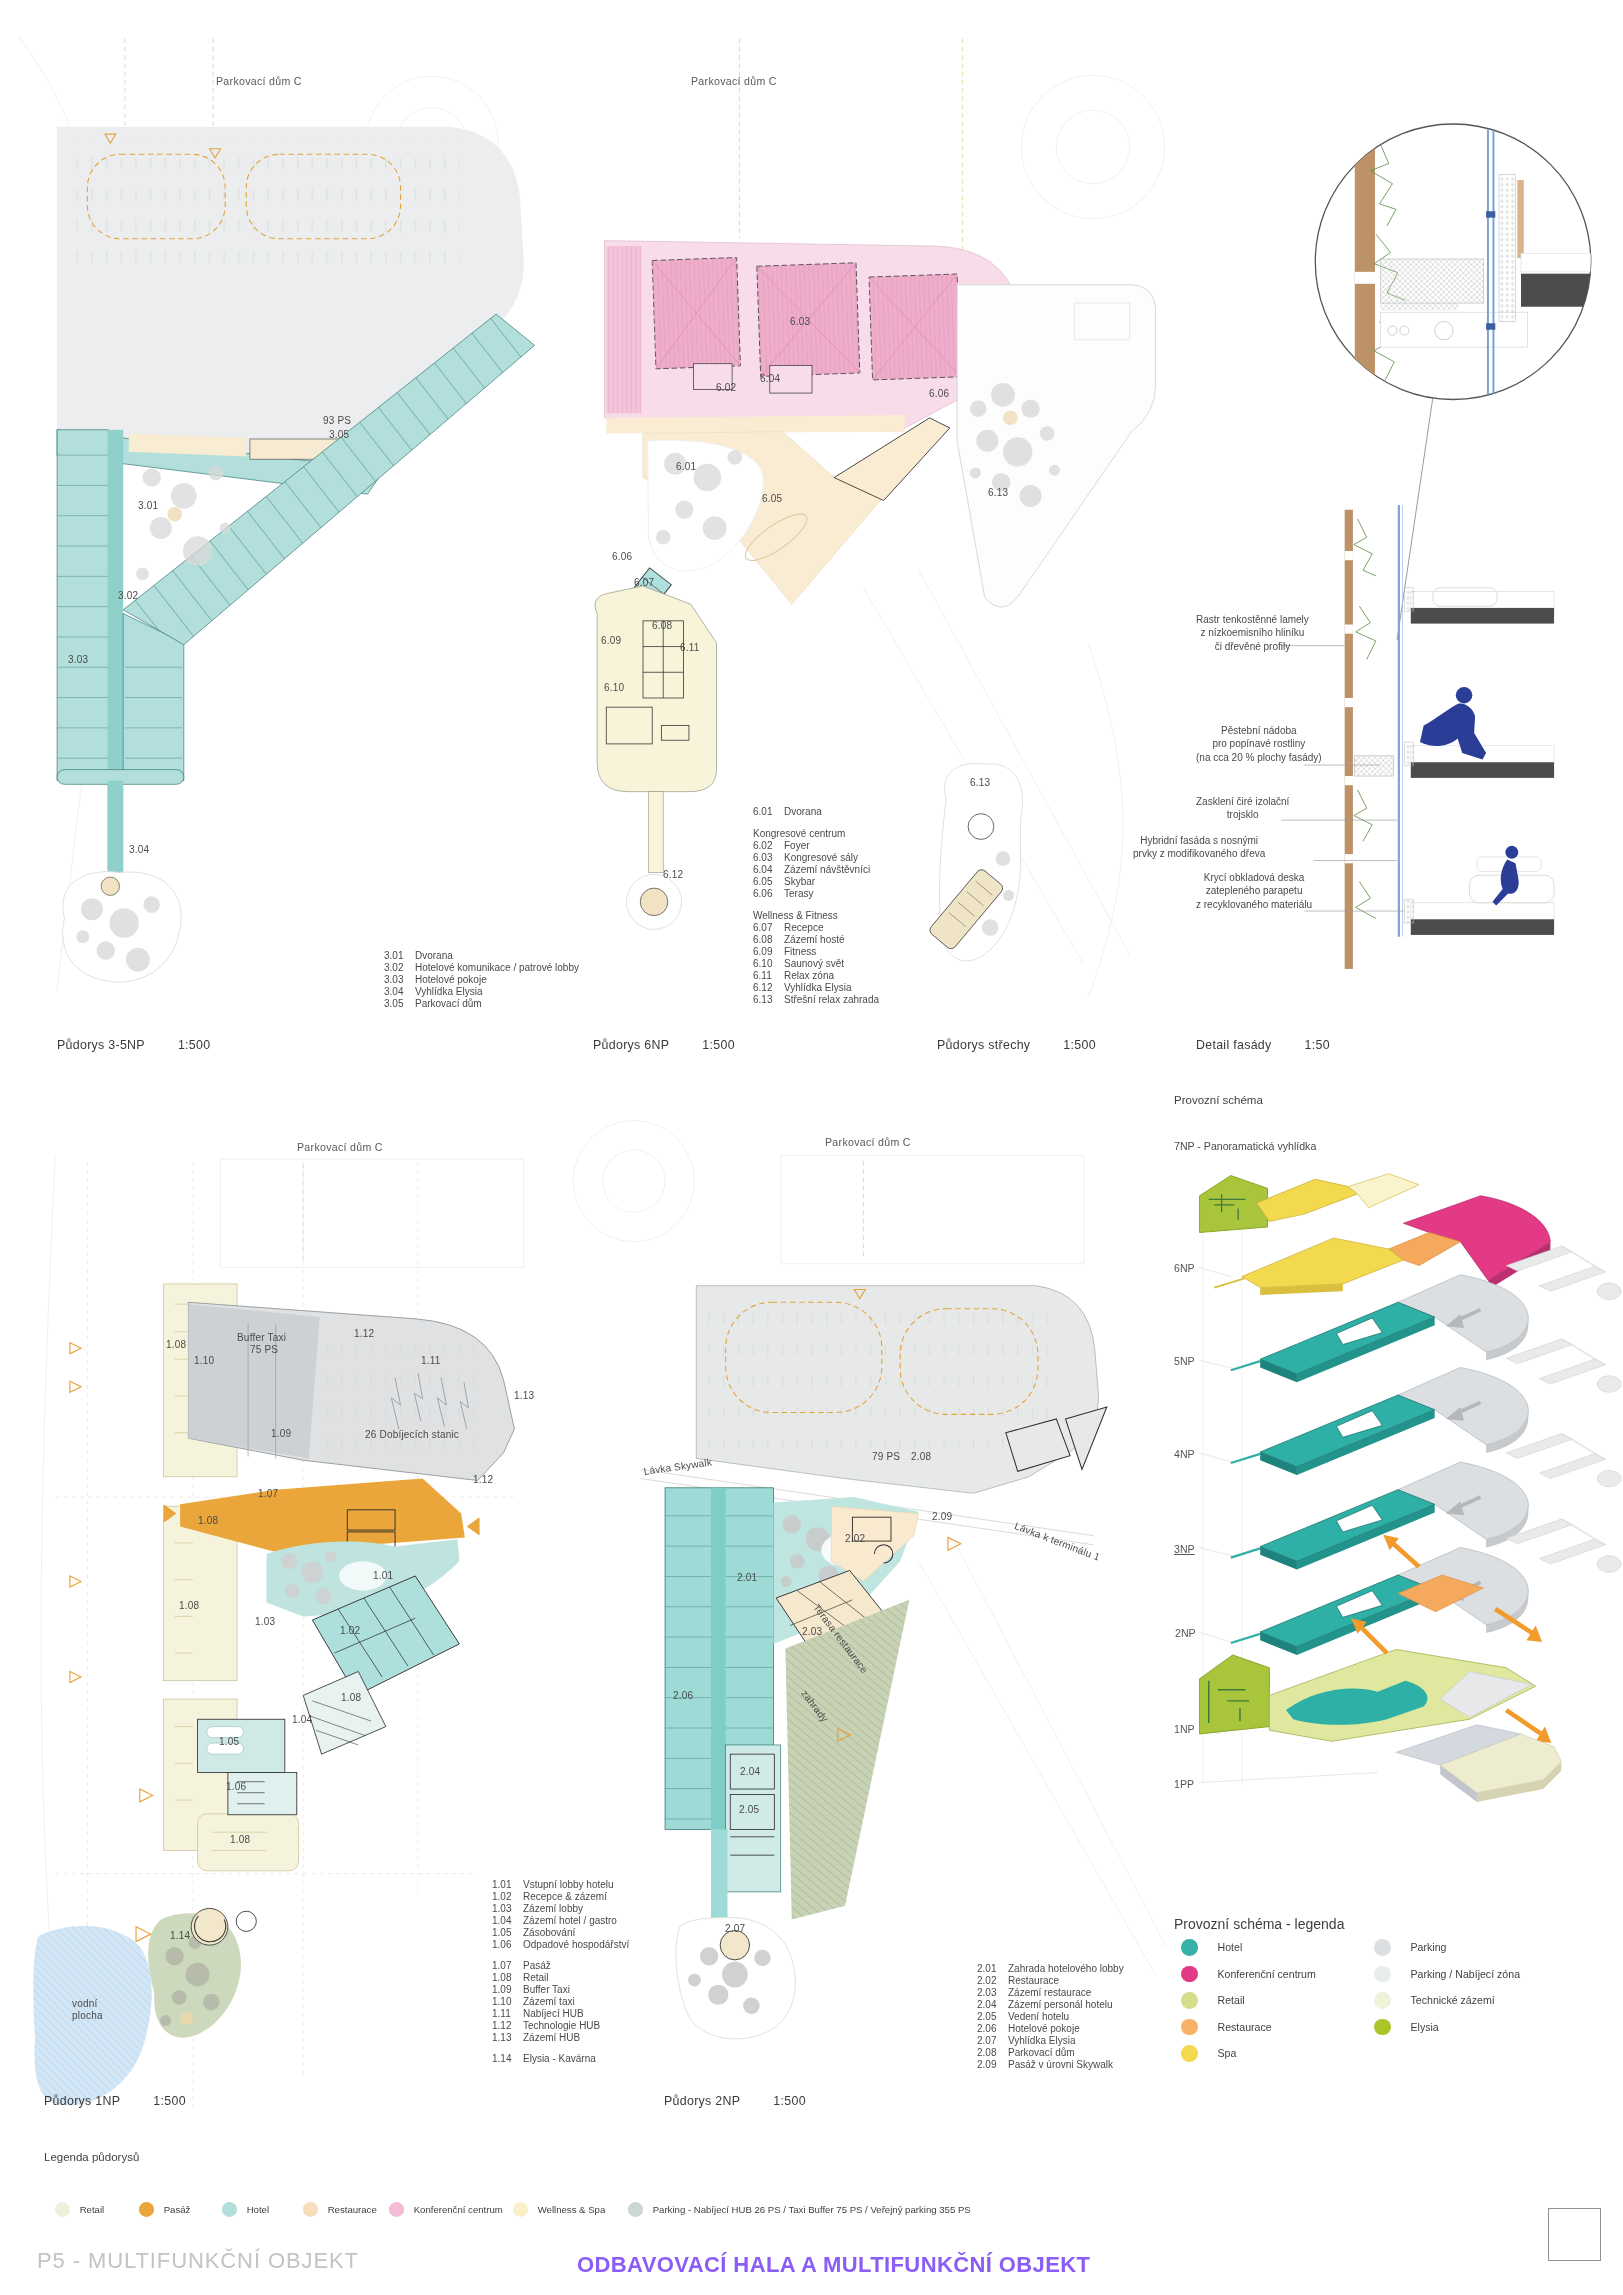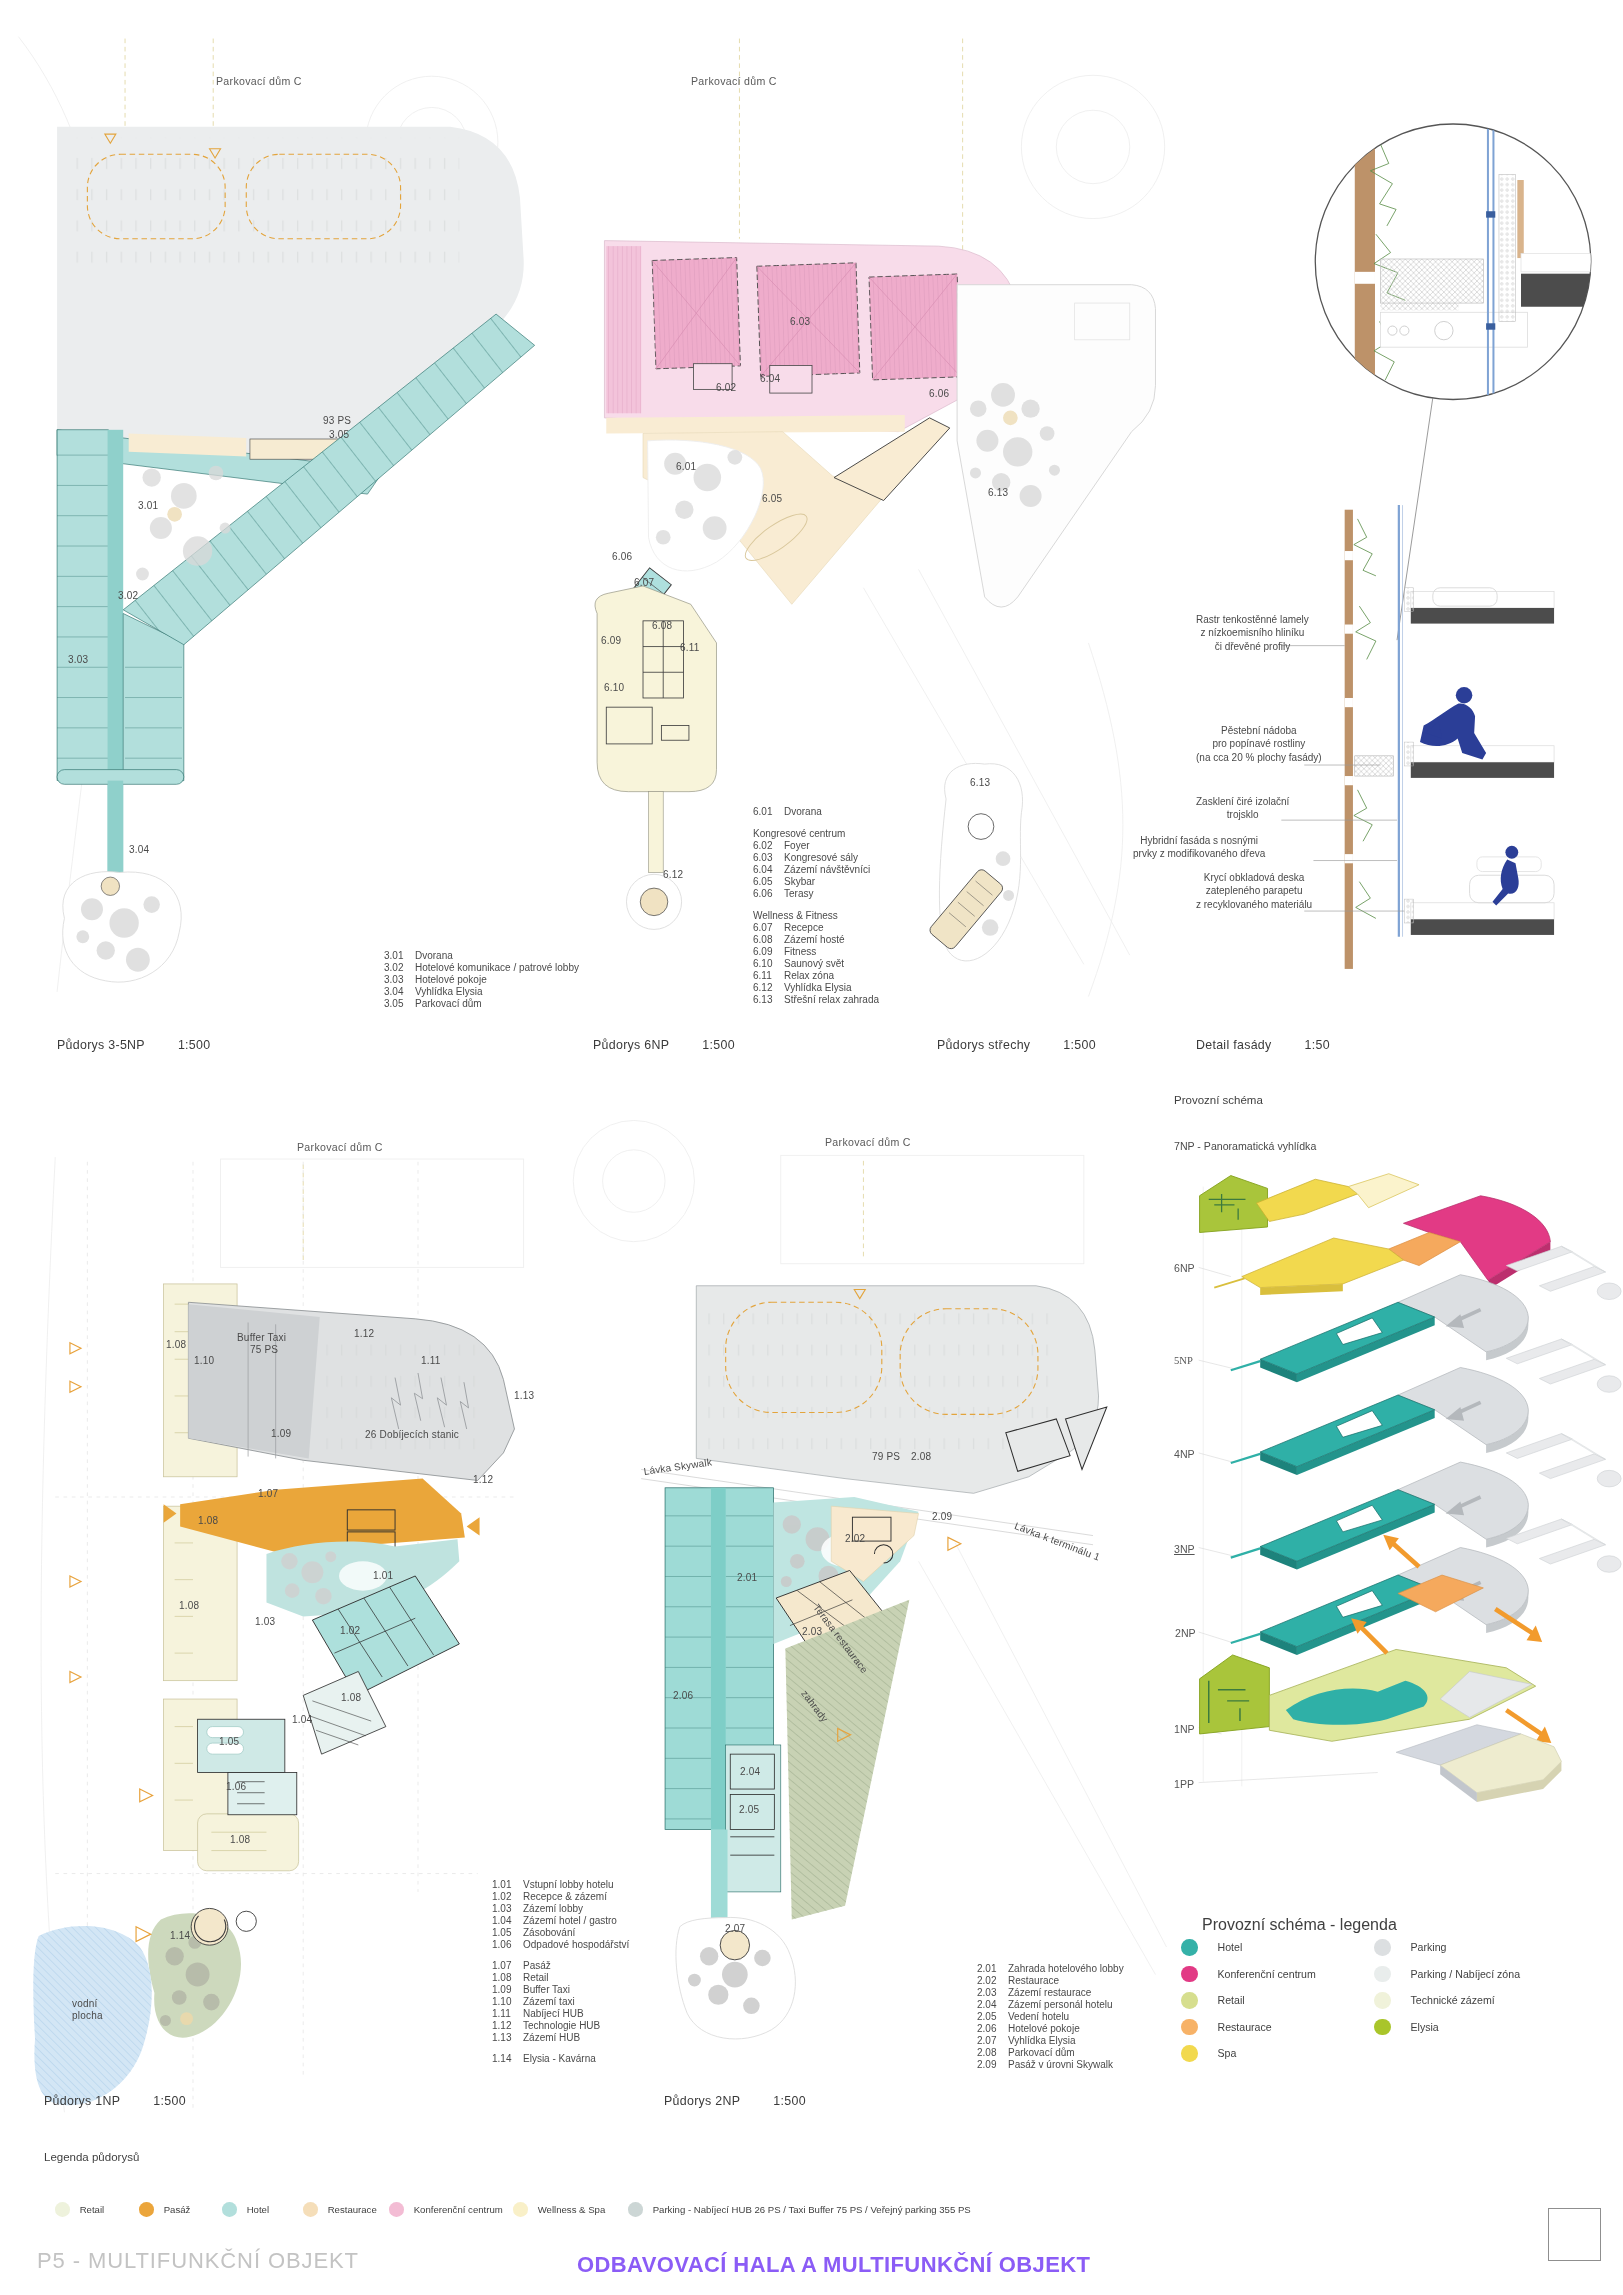--- a/index.html
+++ b/index.html
@@ -13,21 +13,21 @@
         transform-origin:left top;line-height:12px;}
   .list{position:absolute;font-size:10px;line-height:12px;color:#4a4a4a;}
   .lrow{display:flex;}
   .lcode{flex:0 0 31px;}
   .lhead{margin-top:10px;}
   .gap{height:9.2px;}
   .facade-label{position:absolute;font-size:10px;line-height:13.3px;color:#4a4a4a;white-space:pre-line;text-align:center;}
   .schema-title{position:absolute;left:1174px;top:1094px;font-size:11.5px;color:#3f3f3f;}
   .schema-sub{position:absolute;left:1174px;top:1140px;font-size:10.6px;color:#4a4a4a;}
   .level-label{position:absolute;font-size:10.6px;color:#555;}
-  .sl-title{position:absolute;left:1174px;top:1916px;font-size:16px;margin-left:28px;}
+  .sl-title{position:absolute;left:1174px;top:1916px;font-size:14px;}
   .sl-col{position:absolute;display:flex;flex-direction:column;gap:10px;}
   .sl-col1{left:1181px;top:1939px;}
   .sl-col2{left:1374px;top:1939px;}
   .sl-item{display:flex;align-items:center;gap:20px;height:16.5px;}
   .sl-item .dot{width:16.5px;height:16.5px;border-radius:50%;flex:0 0 16.5px;}
   .sl-item .lab{font-size:10.6px;}
   .pl-title{position:absolute;left:44px;top:2151px;font-size:11.5px;}
   .pl-item{position:absolute;top:2202px;display:flex;align-items:center;gap:10px;}
   .pl-item .dot{width:14.7px;height:14.7px;border-radius:50%;flex:0 0 14.7px;}
   .pl-item .lab{font-size:9.6px;white-space:nowrap;}
@@ -840,21 +840,21 @@
         <span class="lcode">2.09</span>
     <span>Pasáž v úrovni Skywalk</span>
       </div>
     </div>
 
 <div class="schema-title">Provozní schéma</div>
 <div class="schema-sub">7NP - Panoramatická vyhlídka</div>
 <div>
 
 <span class="level-label" style="left: 1174px; top: 1262px;">6NP</span>
-      <span class="level-label" style="left: 1174px; top: 1355px; font-family: Liberation Serif, serif;">5NP</span>
+      <span class="level-label" style="left: 1174px; top: 1355px;">5NP</span>
       <span class="level-label" style="left: 1174px; top: 1448px;">4NP</span>
       <span class="level-label" style="left: 1174px; top: 1543px; text-decoration: underline;">3NP</span>
       <span class="level-label" style="left: 1175px; top: 1627px;">2NP</span>
       <span class="level-label" style="left: 1174px; top: 1723px;">1NP</span>
       <span class="level-label" style="left: 1174px; top: 1778px;">1PP</span>
     </div>
 
 <div class="sl-title">Provozní schéma - legenda</div>
 <div class="sl-col sl-col1">
 

